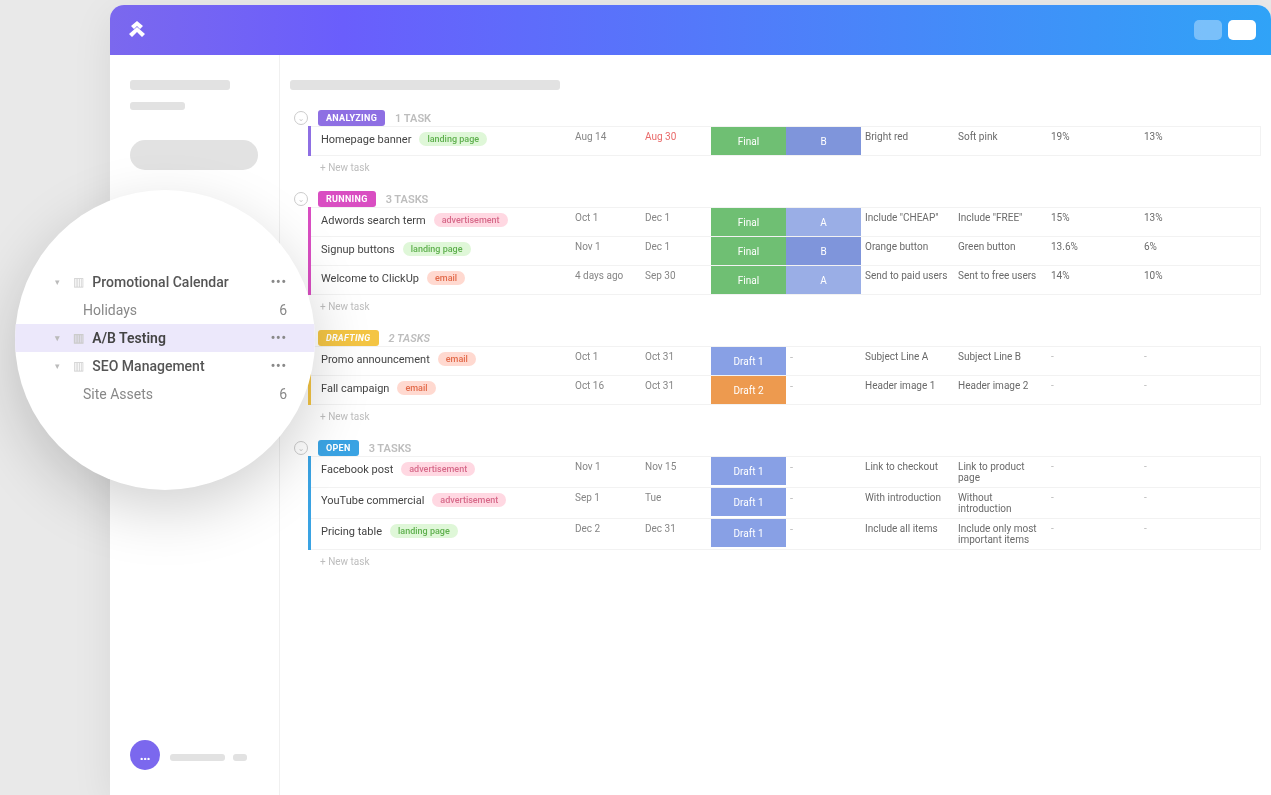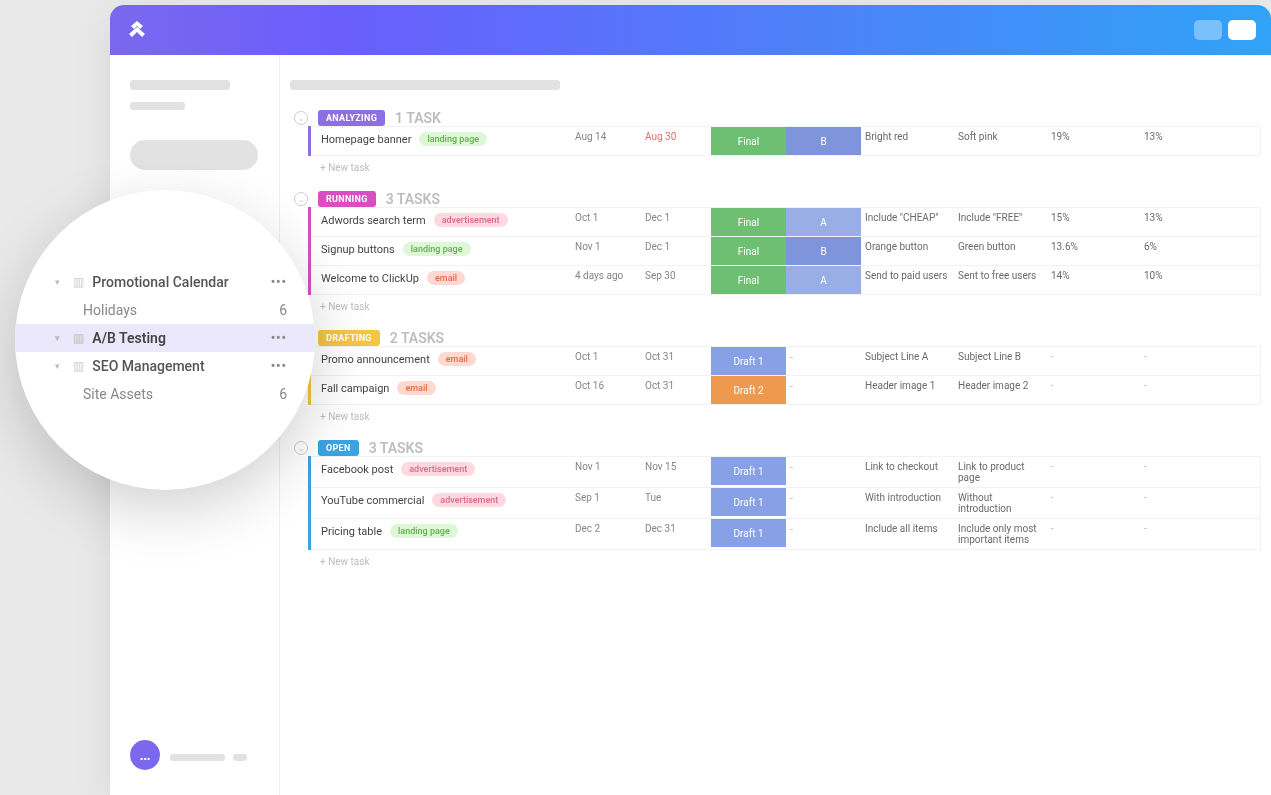--- a/index.html
+++ b/index.html
@@ -95,21 +95,21 @@
   }
   .collapse-circle {
     width:14px; height:14px; border-radius:50%; border:1.5px solid #ccc;
     display:flex; align-items:center; justify-content:center;
     font-size:8px; color:#ccc;
   }
   .status-pill {
     color:#fff; font-size:9px; font-weight:700; padding:3px 8px; border-radius:3px;
     letter-spacing: 0.3px;
   }
-  .task-count { color:#bdbdbd; font-size:14px; font-weight:600; }
+  .task-count { color:#bdbdbd; font-size:11px; font-weight:600; }
 
   
   .col-headers {
     display:flex; color:#bdbdbd; font-size:8px; font-weight:700;
     padding-left: 18px;
   }
   .col-headers > div { text-align:left; }
 
   
   .task-row {
@@ -289,21 +289,21 @@
       <div class="cell small w-version">Send to paid users</div>
       <div class="cell small w-version">Sent to free users</div>
       <div class="cell small w-rate ">14%</div>
       <div class="cell small w-rate ">10%</div>
     </div>
           </div>
           <div class="new-task">+ New task</div>
         </div>
         <div class="group">
           <div style="display: flex; align-items: center;">
-            <div class="group-header" style="width: 278px;">
+            <div class="group-header" style="width: 278px; font-style: italic;">
     <span class="collapse-circle">⌄</span>
     <span class="status-pill" style="background:#f4c544">DRAFTING</span>
     <span class="task-count">2 TASKS</span>
   </div>
           </div>
           <div class="task-rows-wrap" style="border-left-color: rgb(244, 197, 68);">
             <div class="task-row">
       <div class="task-name-cell w-name">
         <span>Promo announcement</span>
         <span class="tag-pill tag-email">email</span>

